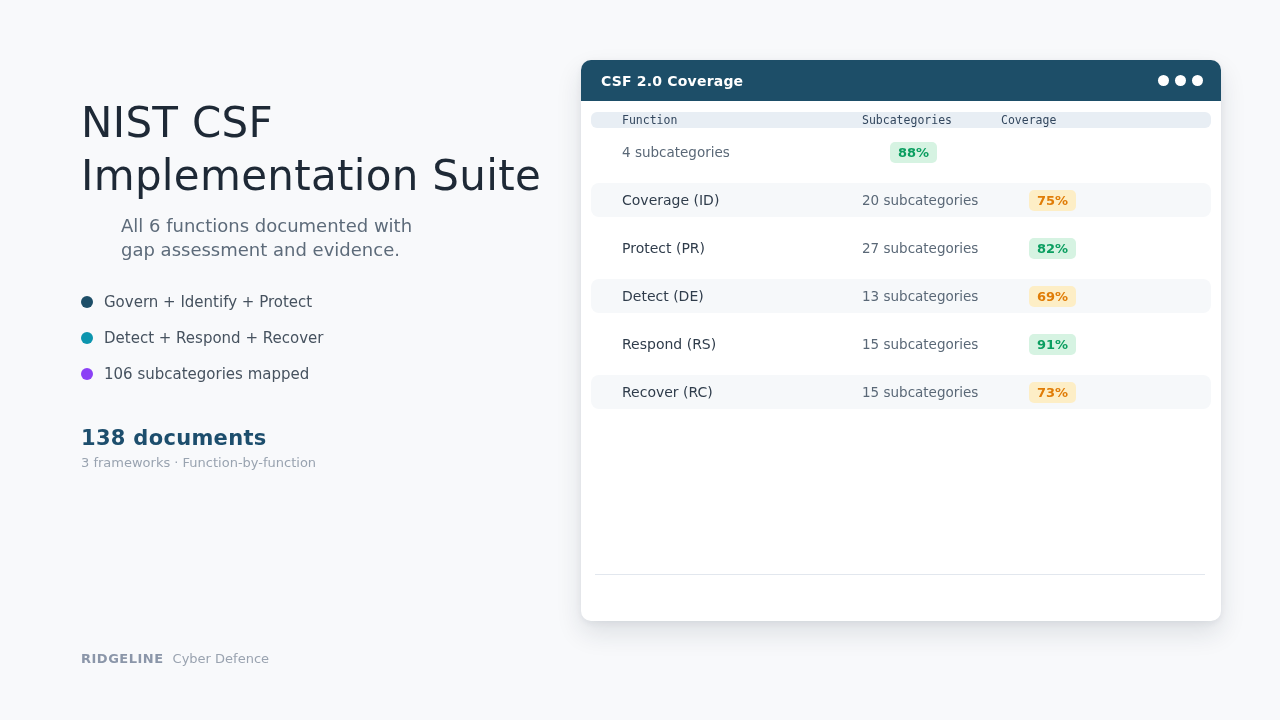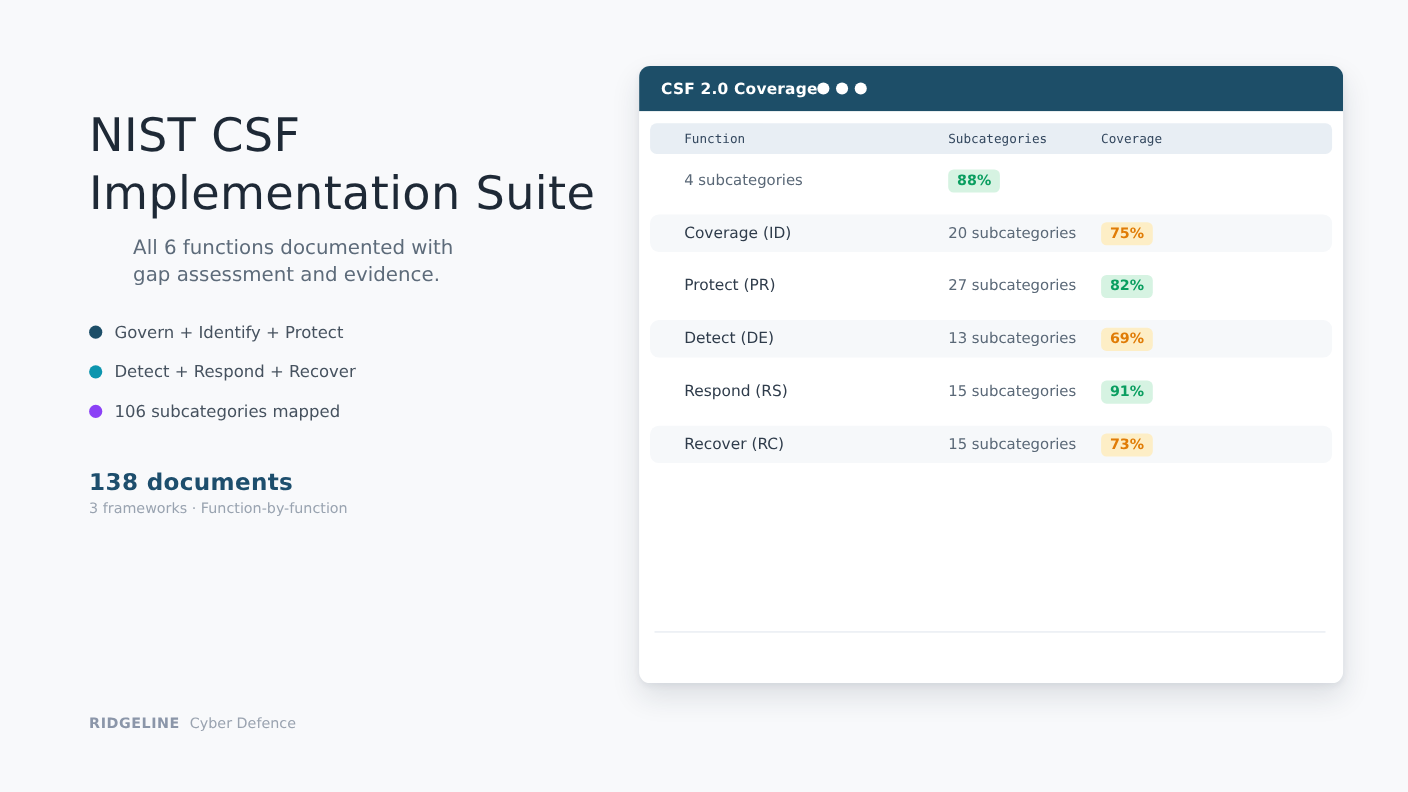--- a/index.html
+++ b/index.html
@@ -48,48 +48,48 @@
   .brand-tagline{color:#9aa3b0;}
   
   .card{
     position:absolute;left:581px;top:60px;width:640px;height:561px;z-index:2;
     background:var(--card-bg);border-radius:10px;
     box-shadow:0 12px 26px rgba(25,40,60,0.12), 0 2px 6px rgba(25,40,60,0.06);
     display:flex;flex-direction:column;overflow:hidden;
   }
   .card-header{
     height:41px;flex:0 0 auto;background:var(--header-bg);
-    display:flex;align-items:center;
+    display:flex;align-items:center;justify-content:space-between;
     padding:0 18px 0 20px;
   }
   .card-title{color:#ffffff;font-size:14px;font-weight:bold;letter-spacing:0.2px;}
   .window-dots{display:flex;gap:6px;}
   .win-dot{width:11px;height:11px;border-radius:50%;background:#ffffff;}
   .table{flex:0 0 auto;margin:11px 10px 0 10px;}
   .grid-cols{
     display:grid;grid-template-columns:240px 139px auto;
     padding-left:31px;align-items:center;
   }
   .thead{
-    height:28px;background:var(--thead-bg);border-radius:6px;
+    height:16px;background:var(--thead-bg);border-radius:6px;
     font-family:"DejaVu Sans Mono","Liberation Mono",monospace;
     font-size:11.5px;color:var(--thead-text);
   }
   .row{height:48px;position:relative;}
   .row.alt::before{
     content:"";position:absolute;left:0;right:0;top:7px;bottom:7px;
     background:var(--row-alt-bg);border-radius:8px;
   }
   .row > span{position:relative;}
   .cell-function{font-size:14px;color:var(--cell-primary);}
   .cell-sub{font-size:13.5px;color:var(--cell-secondary);}
   .badge{
     display:inline-block;justify-self:start;
     font-size:13px;font-weight:bold;line-height:1;
-    padding:4px 8px;border-radius:5px;
+    padding:4px 8px;border-radius:5px;margin-left:28px;
   }
   .badge.good{background:var(--badge-good-bg);color:var(--badge-good-text);}
   .badge.warn{background:var(--badge-warn-bg);color:var(--badge-warn-text);}
   .card-spacer{flex:1 1 auto;}
   .card-divider{
     height:1px;background:var(--divider);margin:0 16px 0 14px;flex:0 0 auto;
   }
   .card-bottom{height:46px;flex:0 0 auto;}
 </style>
 </head>

